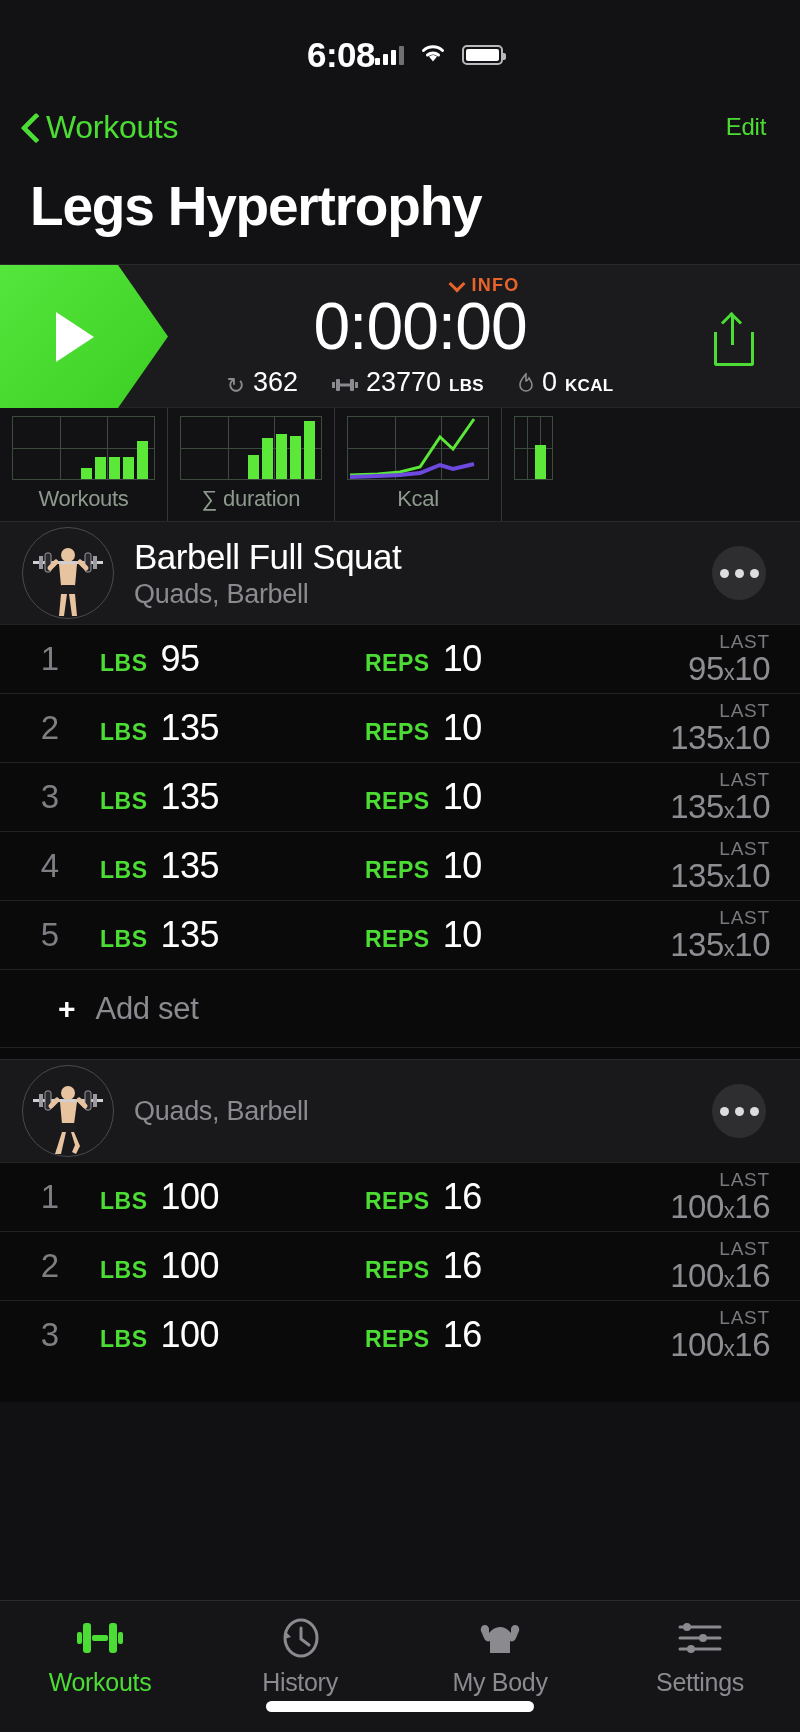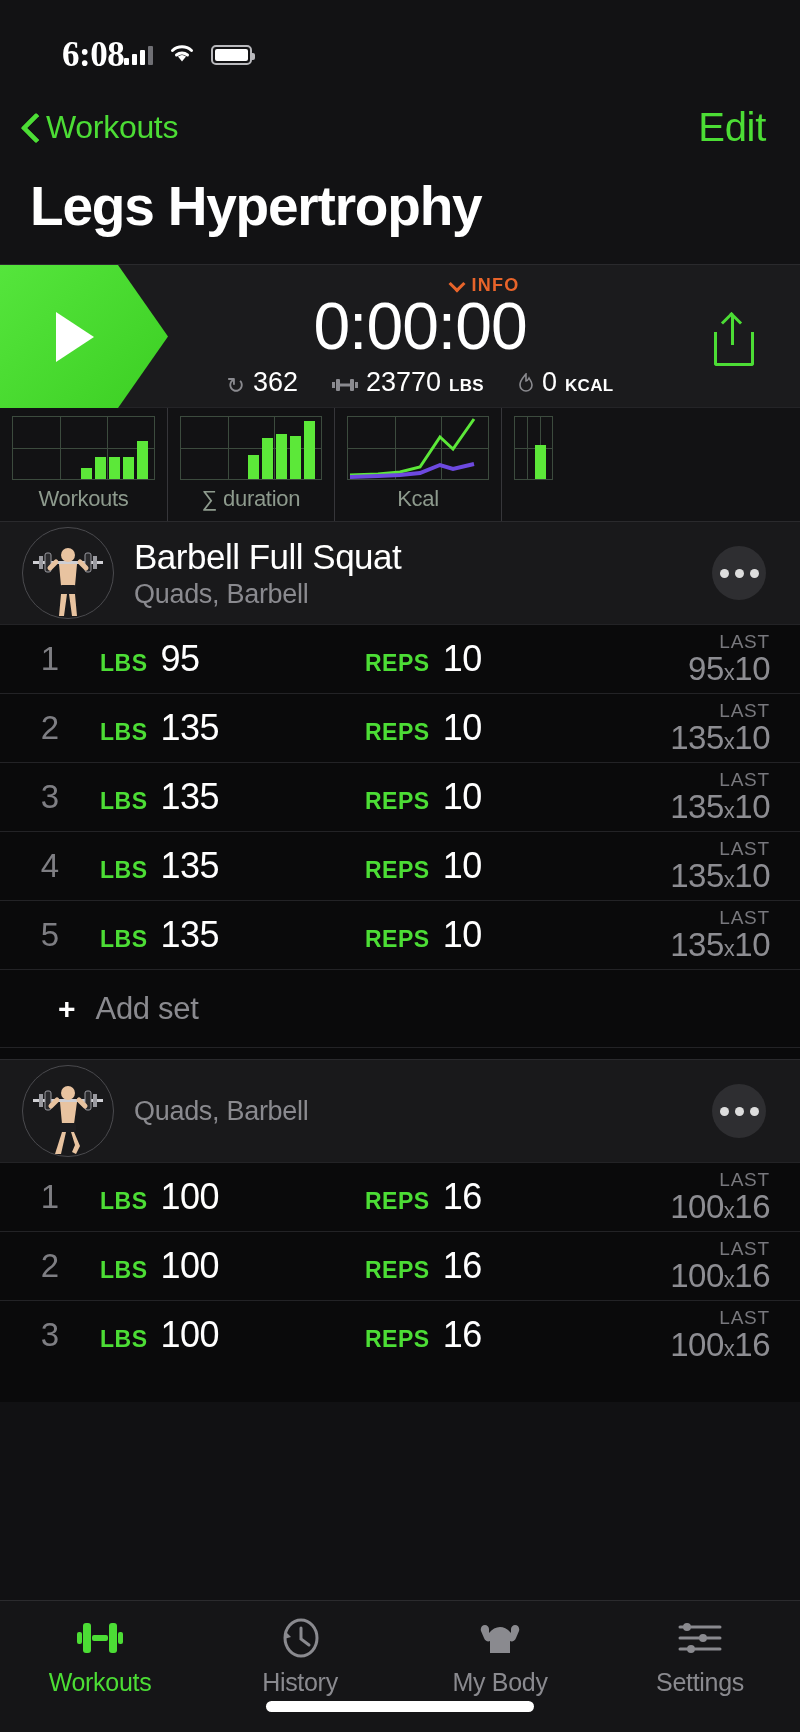--- a/index.html
+++ b/index.html
@@ -8,23 +8,22 @@
     width:800px; height:1732px;
     background:#000;
     font-family:"Liberation Sans", sans-serif;
     overflow:hidden;
   }
   #app { position:relative; width:800px; height:1732px; background:#111113; }
 
   
   .statusbar {
     height:92px; display:flex; align-items:center;
-    justify-content:flex-start; padding:18px 52px 0 62px;
+    justify-content:center; padding:18px 52px 0 62px;
     background:#121214;
-    font-family:Liberation Serif, serif;
   }
   .sb-time { color:#fff; font-size:35px; font-weight:600; letter-spacing:-.5px; }
   .sb-right { display:flex; align-items:center; gap:14px; }
   .cellular { display:flex; align-items:flex-end; gap:3px; height:20px; }
   .cellular i { display:block; width:5px; background:#fff; border-radius:1px; }
   .cellular i:nth-child(1){height:7px;}
   .cellular i:nth-child(2){height:11px;}
   .cellular i:nth-child(3){height:15px;}
   .cellular i:nth-child(4){height:19px;background:#6f6f74;}
   .battery { width:41px; height:20px; border:2px solid #b9b9bd; border-radius:5px;
@@ -37,21 +36,21 @@
   .navbar {
     height:70px; display:flex; align-items:center; justify-content:space-between;
     padding:0 34px 0 18px; background:#121214;
   }
   .nav-back { display:flex; align-items:center; gap:6px; cursor:pointer; }
   .chev { width:22px; height:22px; position:relative; }
   .chev::before{content:"";position:absolute;left:7px;top:1px;width:17px;height:17px;
       border-left:5px solid #4cdd35;border-bottom:5px solid #4cdd35;
       transform:rotate(45deg);border-radius:2px;}
   .nav-back-label { color:#4cdd35; font-size:32px; letter-spacing:-.3px; }
-  .nav-edit { color:#4cdd35; font-size:40px; letter-spacing:-.3px; cursor:pointer; }
+  .nav-edit { color:#4cdd35; font-size:24px; letter-spacing:-.3px; cursor:pointer; }
 
   
   .page-title {
     padding:12px 30px 26px; color:#fff;
     font-size:55px; font-weight:bold; letter-spacing:-1.2px;
     background:#121214;
   }
 
   
   .timer-block {

